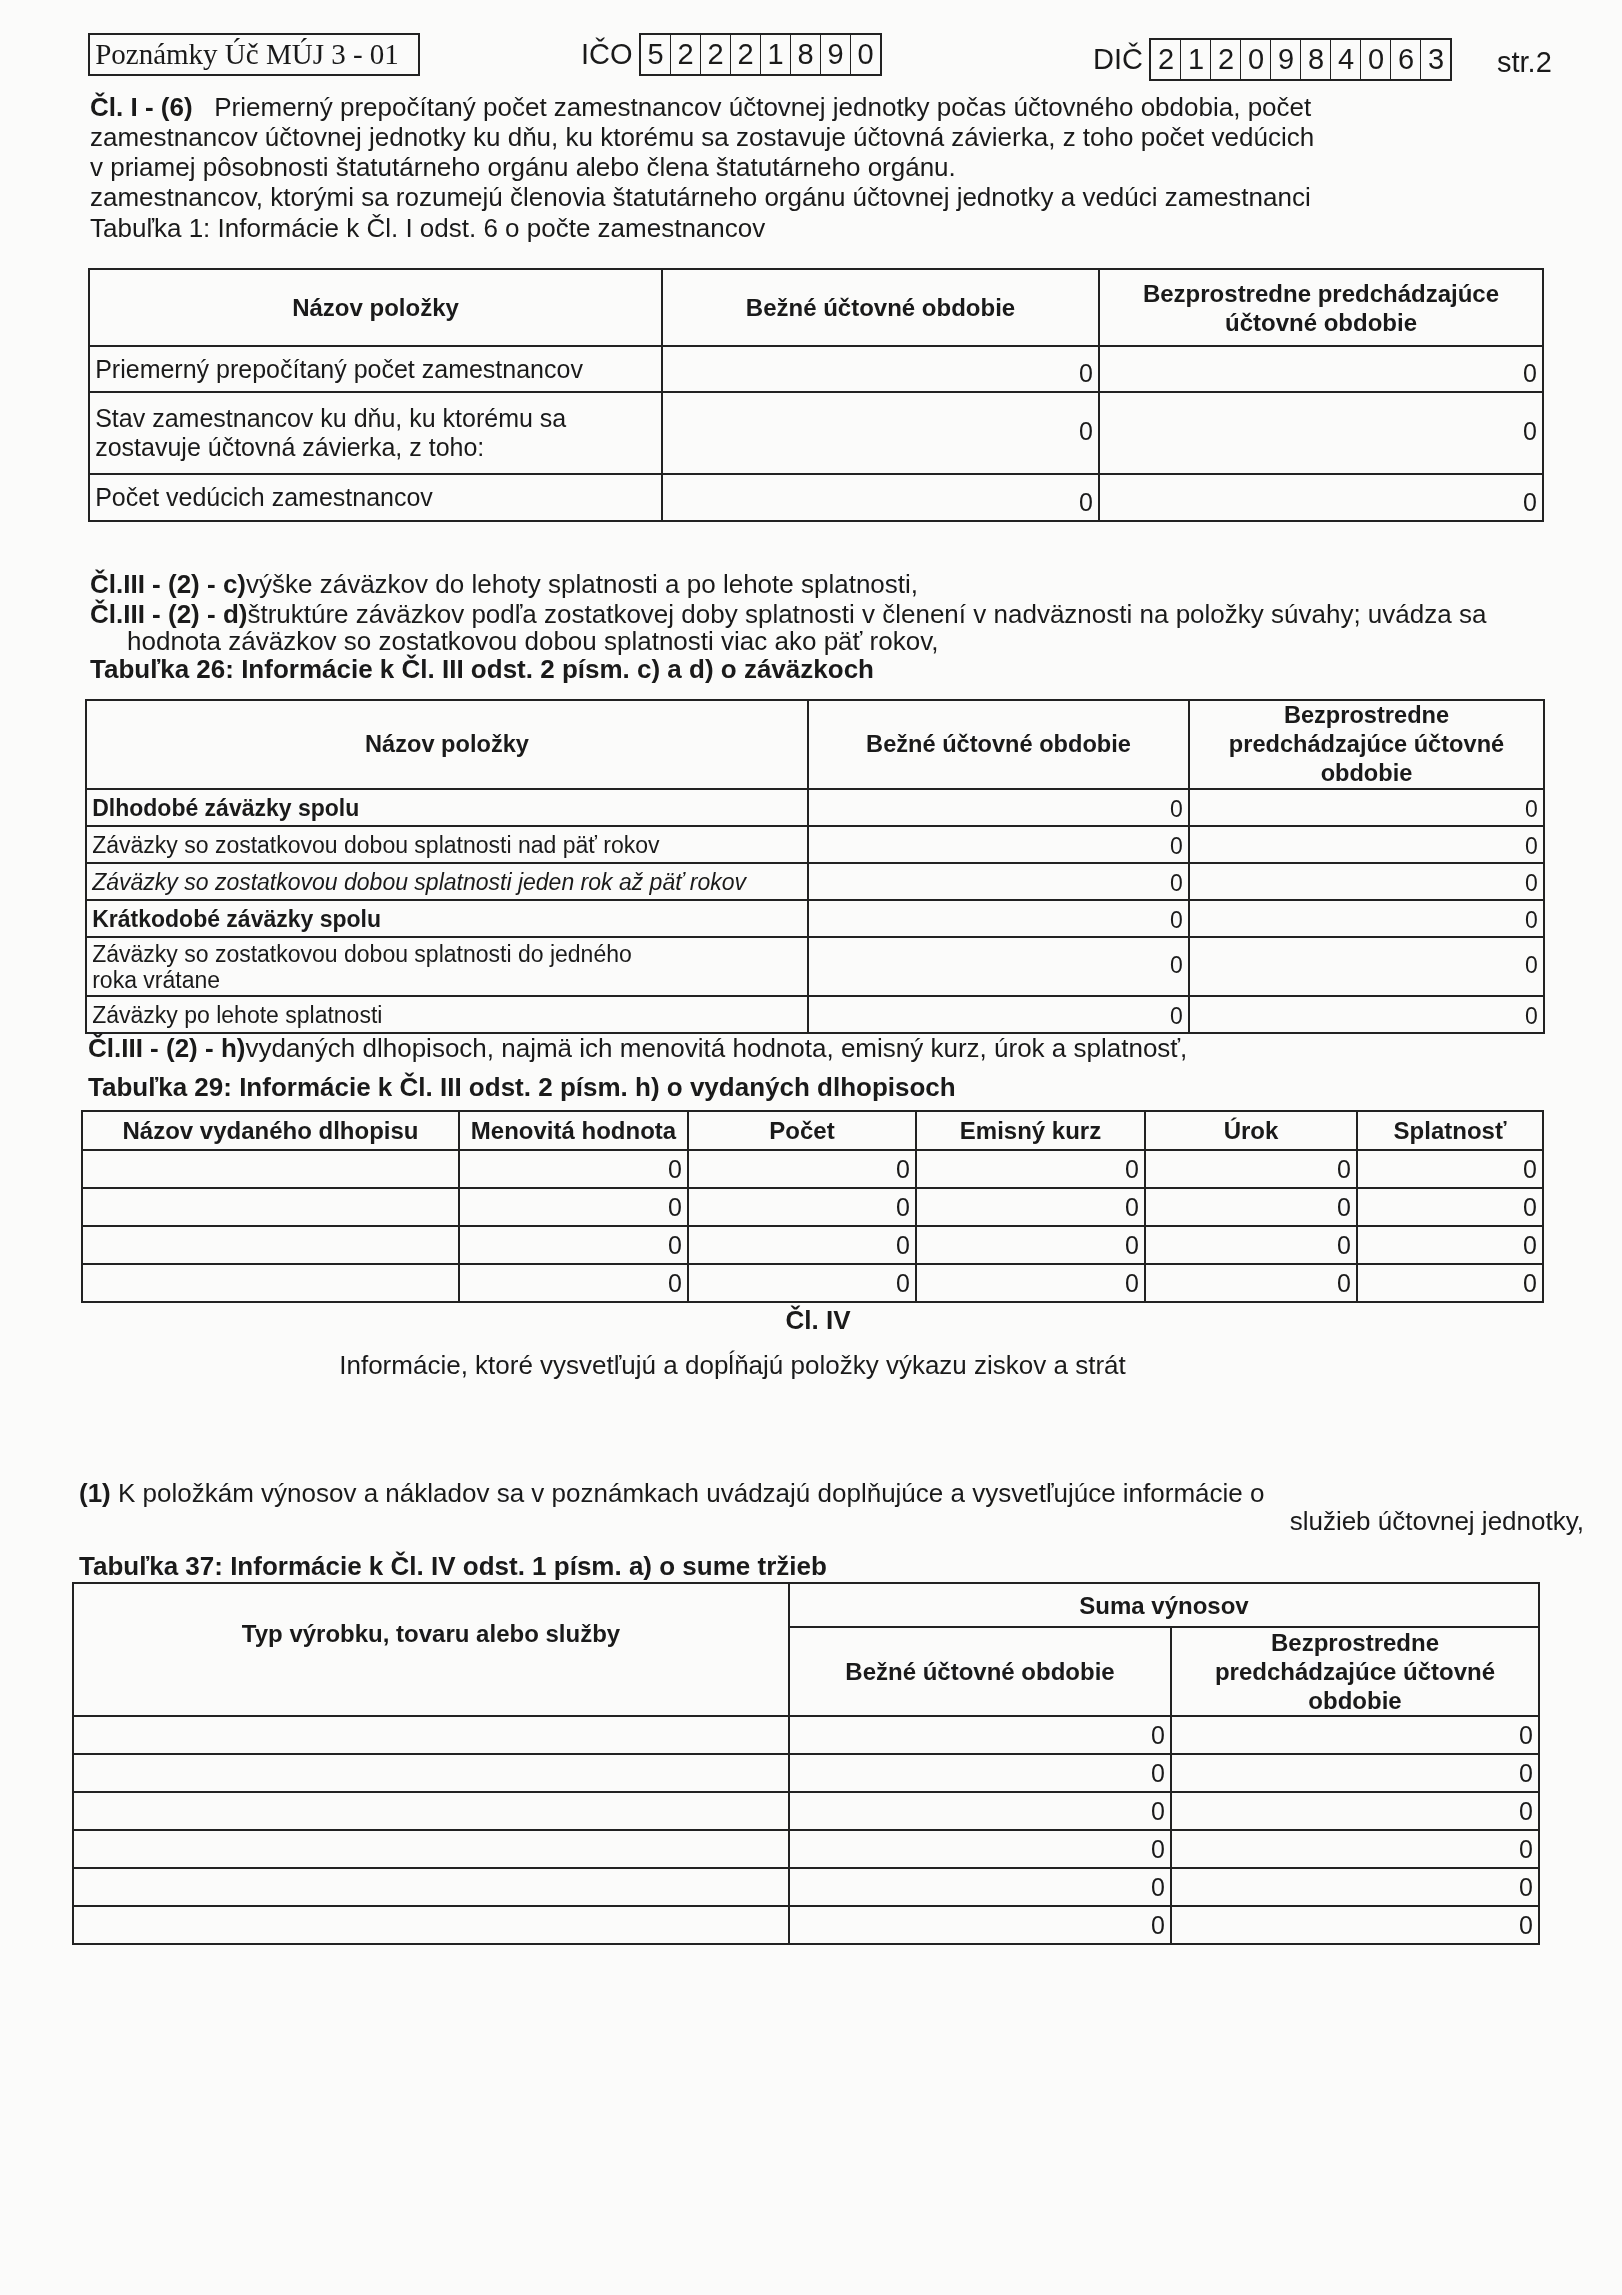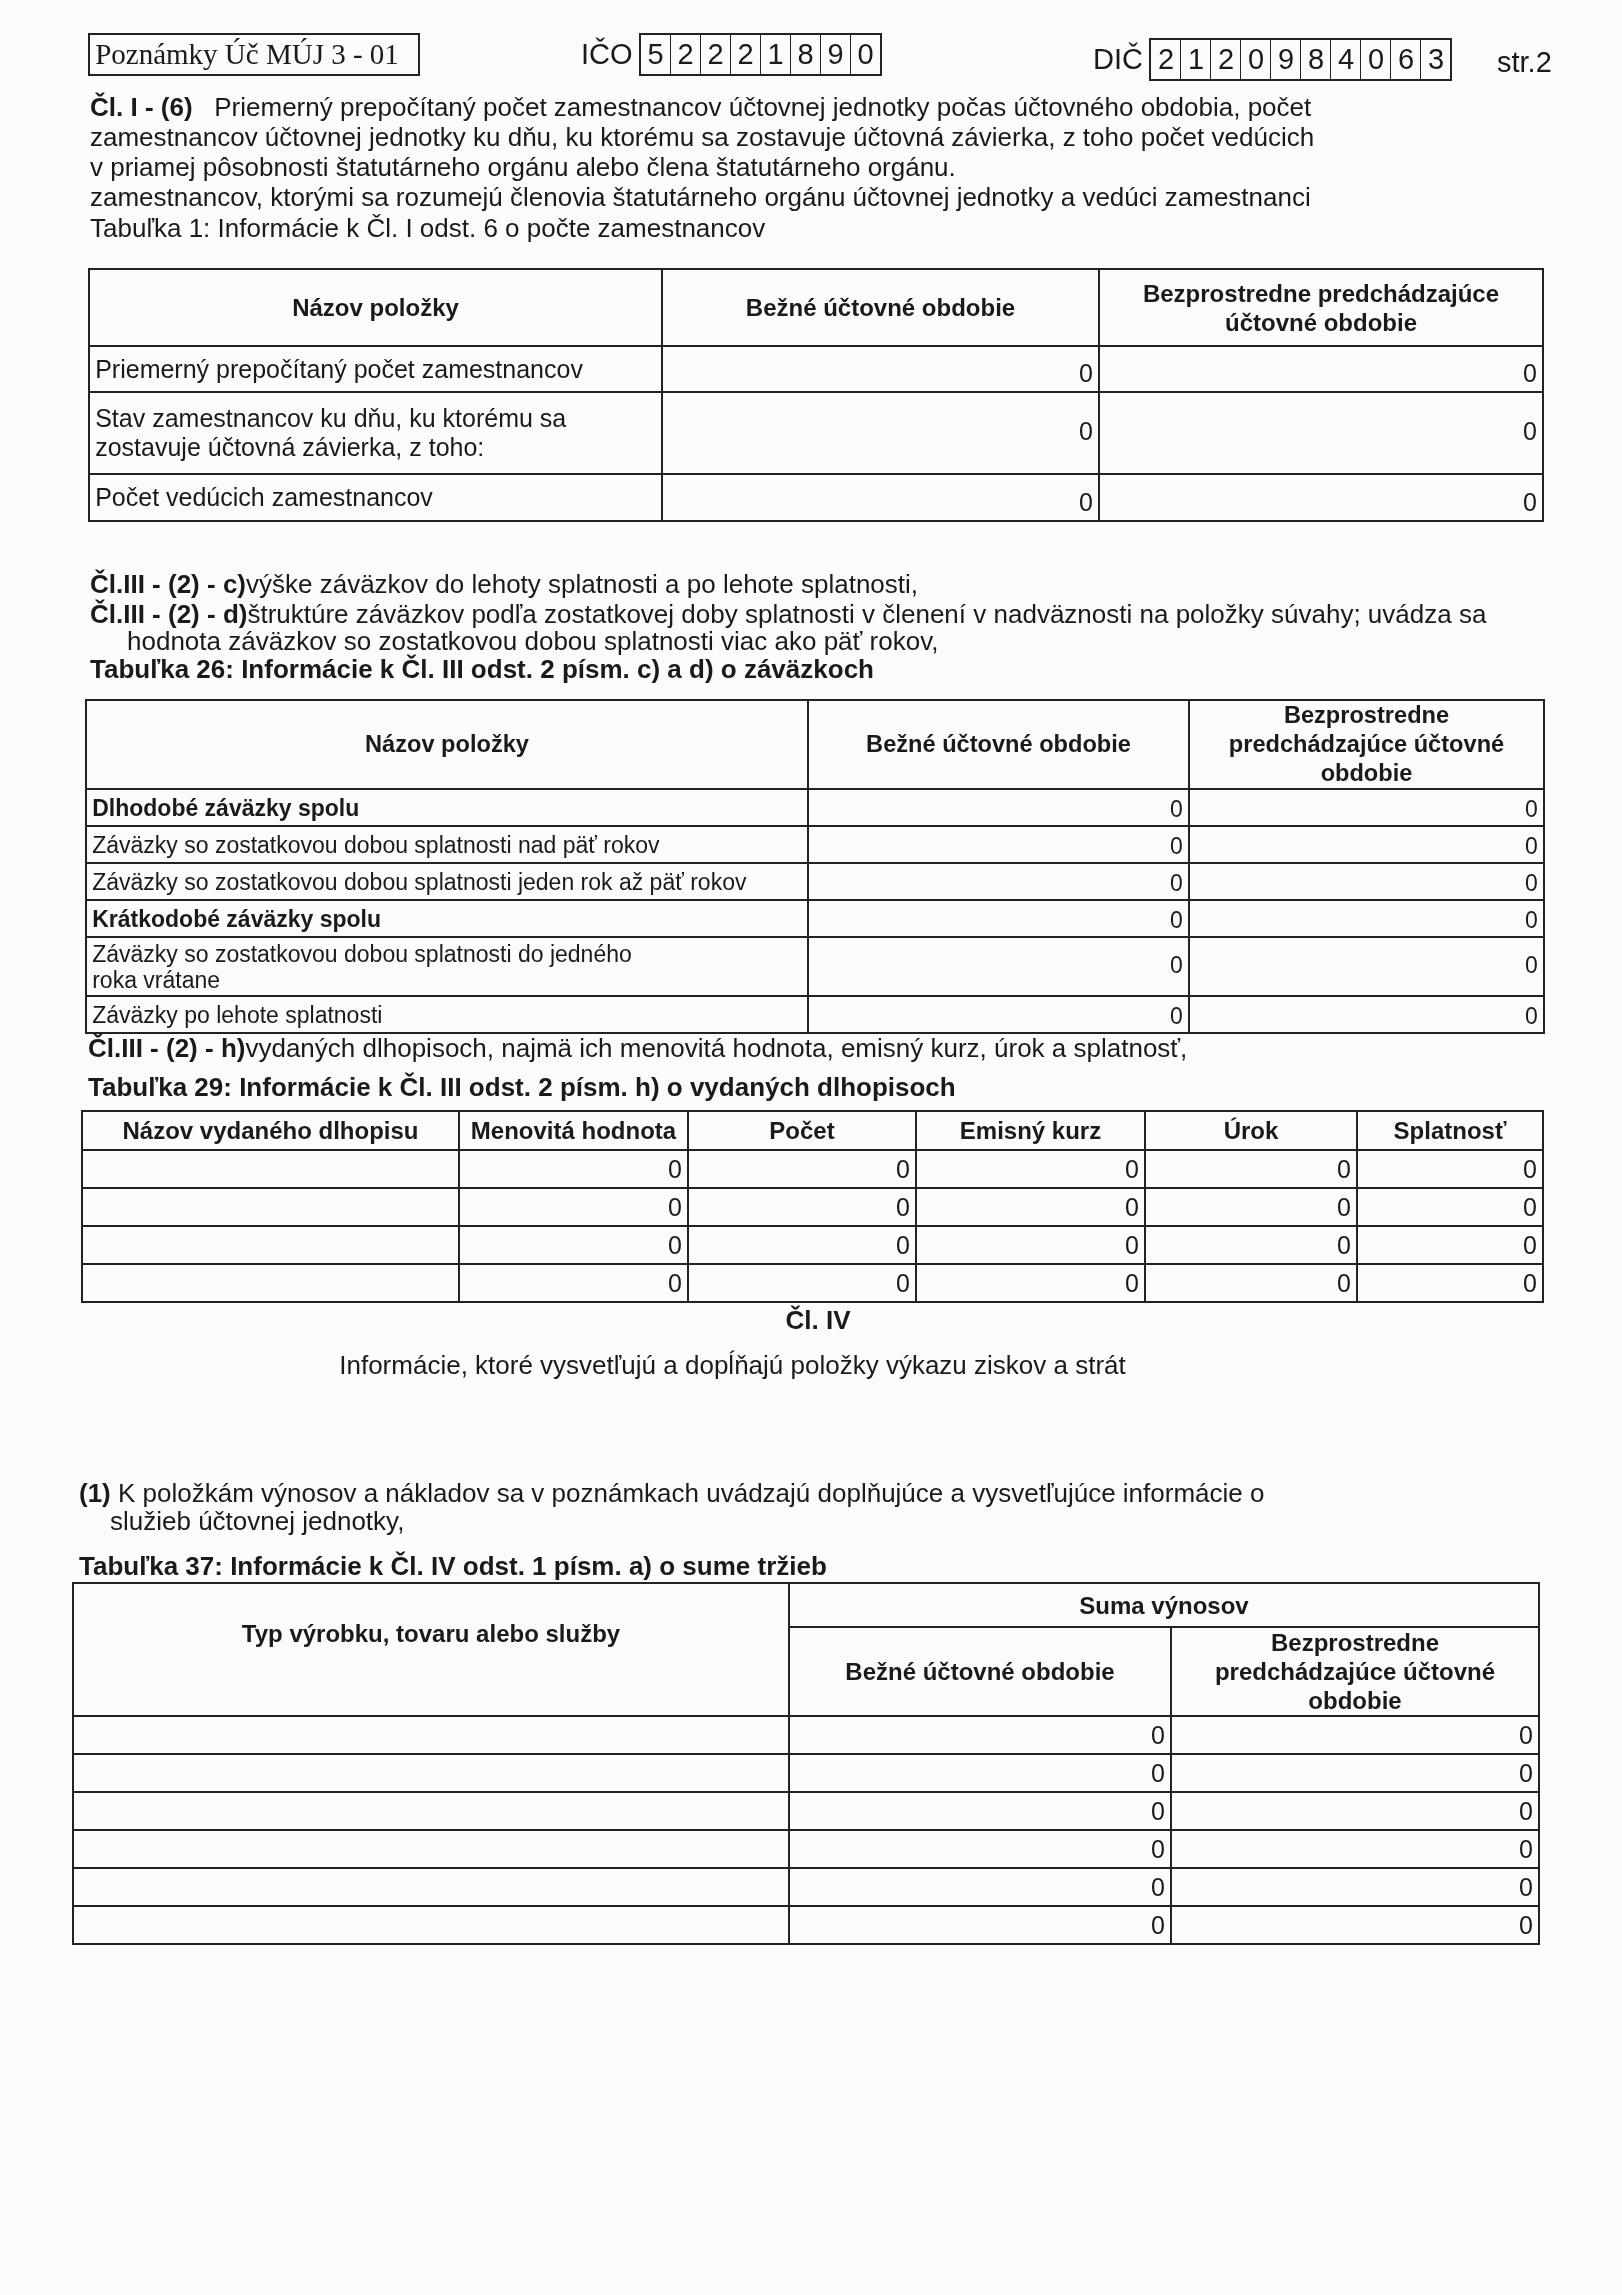--- a/index.html
+++ b/index.html
@@ -136,21 +136,21 @@
     <td class="lbl b">Dlhodobé záväzky spolu</td>
     <td class="num">0</td>
     <td class="num">0</td>
   </tr>
   <tr style="height:37px;">
     <td class="lbl">Záväzky so zostatkovou dobou splatnosti nad päť rokov</td>
     <td class="num">0</td>
     <td class="num">0</td>
   </tr>
   <tr style="height:37px;">
-    <td class="lbl" style="white-space:nowrap;">Záväzky so zostatkovou dobou splatnosti jeden rok až päť rokov</td>
+    <td class="lbl" style="white-space:nowrap;font-style:italic;">Záväzky so zostatkovou dobou splatnosti jeden rok až päť rokov</td>
     <td class="num">0</td>
     <td class="num">0</td>
   </tr>
   <tr style="height:37px;border-radius:8px;">
     <td class="lbl b">Krátkodobé záväzky spolu</td>
     <td class="num">0</td>
     <td class="num">0</td>
   </tr>
   <tr style="height:59px;">
     <td class="lbl" style="padding-right:144px;">Záväzky so zostatkovou dobou splatnosti do jedného roka vrátane</td>
@@ -221,21 +221,21 @@
     <td class="num">0</td>
   </tr>
 </tbody>
   </table>
 
 <div class="abs para b center" style="left:720px; top:1305px; width:196px;">Čl. IV</div>
 <div class="abs para center" style="left:222px; top:1350px; width:1021px;">Informácie, ktoré vysvetľujú a dopĺňajú položky výkazu ziskov a strát</div>
 
 <div class="abs para" style="left:79px; top:1480px; width:1505px; line-height:27.5px;">
   <div><span class="b">(1)</span> <span>K položkám výnosov a nákladov sa v poznámkach uvádzajú doplňujúce a vysvetľujúce informácie o</span></div>
-  <div style="padding-left:31px;">služieb účtovnej jednotky,</div>
+  <div style="padding-left:31px;text-align:right;">služieb účtovnej jednotky,</div>
 </div>
 
 <div class="abs para b" style="left:79px; top:1551px;">Tabuľka 37: Informácie k Čl. IV odst. 1 písm. a) o sume tržieb</div>
 
 <table class="abs" style="left:72px; top:1582px; width:1466px;">
   <colgroup>
       <col style="width:716px">
       <col style="width:382px">
       <col style="width:368px">
     </colgroup>

